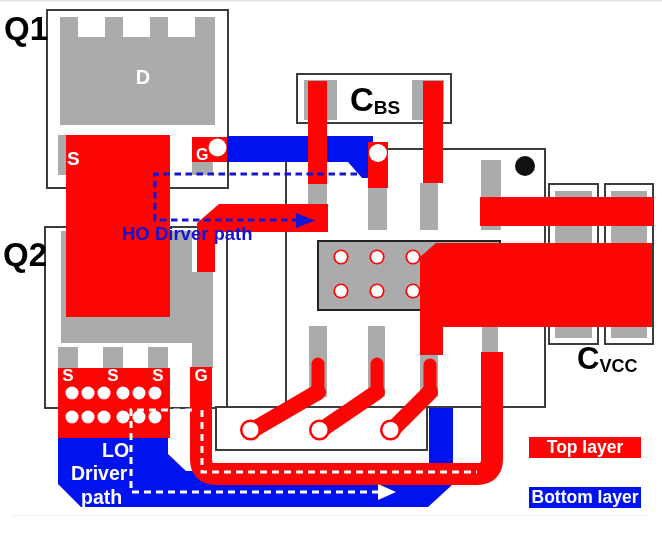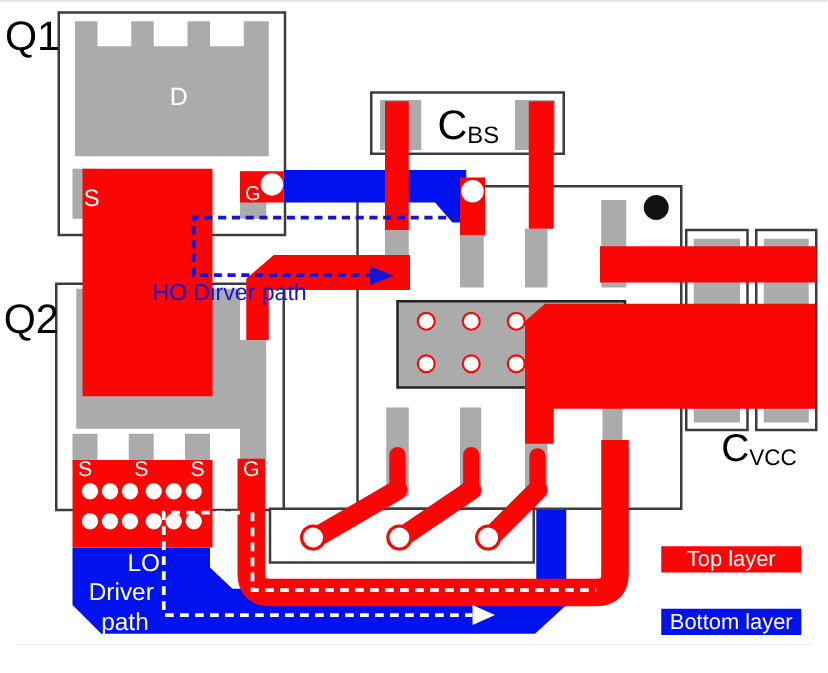--- a/index.html
+++ b/index.html
@@ -1,16 +1,16 @@
 <!DOCTYPE html>
 <html style="--red: #fb0505; --blue: #0013ee; --gray: #ababab; --outline: #3c3c3c; --ann: #1414d2;"><head>
 <meta charset="utf-8">
 <style>
   html,body{margin:0;padding:0;background:#fff;}
-  #stage{width:662px;height:516px;position:relative;font-family:"Liberation Sans",sans-serif;}
+  #stage{width:662px;height:516px;position:relative;font-family:"Liberation Sans",sans-serif;font-weight:bold;}
   .red{fill:var(--red);}
   .blue{fill:var(--blue);}
   .gray{fill:var(--gray);}
   .whitebox{fill:#ffffff;stroke:var(--outline);stroke-width:2;}
   .annblue{fill:var(--ann);}
   text{font-family:"Liberation Sans",sans-serif;}
 </style>
 </head>
 <body>
 

